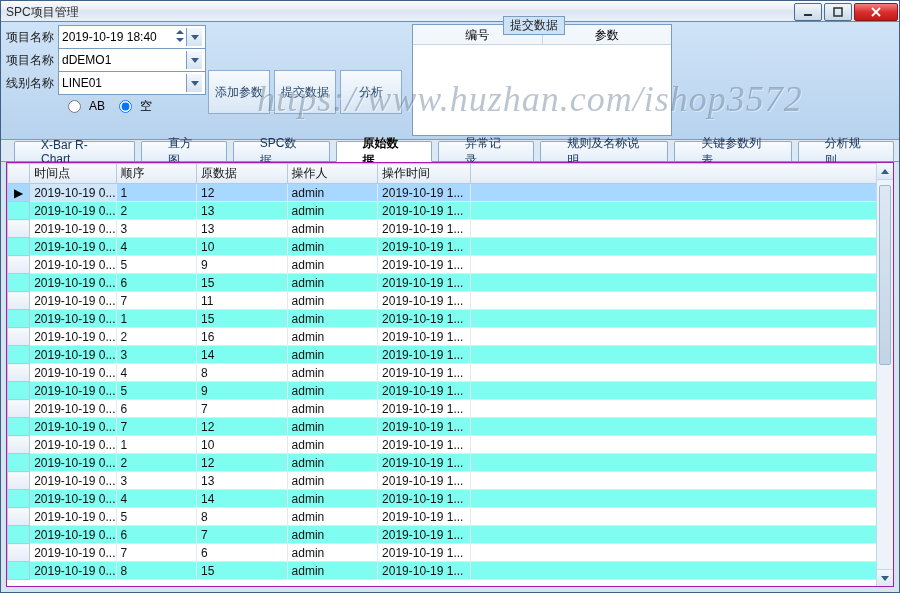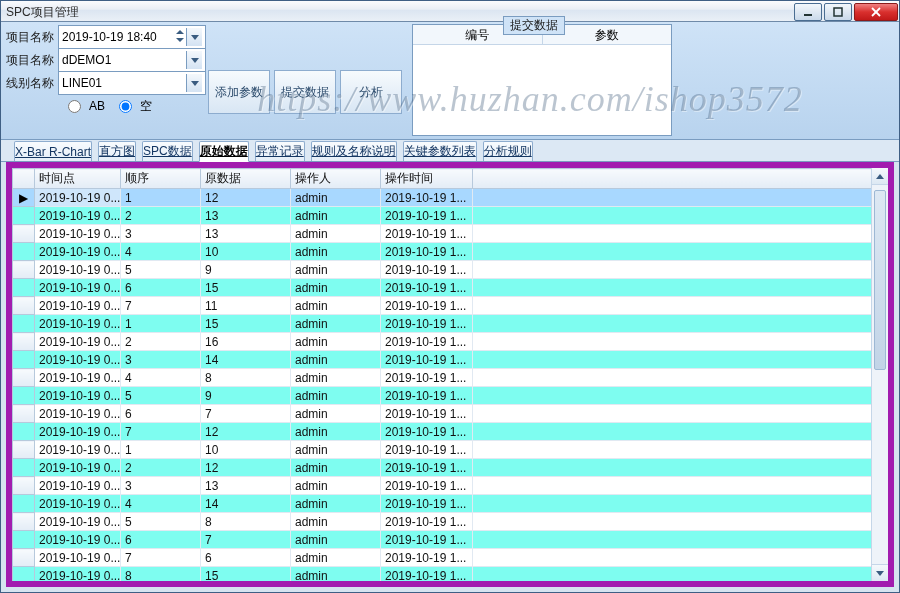--- a/index.html
+++ b/index.html
@@ -35,26 +35,26 @@
   .submit-box .sub-head { display:flex; height:20px; border-bottom:1px solid #c5d6e8; }
   .submit-box .sub-head div { flex:1; text-align:center; line-height:20px; border-right:1px solid #c5d6e8; background:#f2f7fc; }
   .submit-box .sub-head div:last-child { border-right:none; }
 
   
   .watermark { position:absolute; top:78px; left:180px; right:20px; text-align:center; font-family:"Times New Roman",serif;
                font-size:36px; font-style:italic; color:rgba(60,90,120,0.35); letter-spacing:1px; pointer-events:none; text-shadow:1px 1px 0 rgba(255,255,255,.4);}
 
   
   .tabstrip { height:22px; background:#dce8f4; display:flex; align-items:flex-end; padding-left:14px; border-bottom:1px solid #7a9cc0; }
-  .tab { height:20px; padding:0 0; margin-right:6px; border:1px solid #8dacce; border-bottom:none;
-         background:linear-gradient(#f8fbfe,#e4eef8); display:flex; align-items:center; border-radius:2px 2px 0 0; color:#143662;text-decoration:underline;}
+  .tab { height:20px; padding:0 26px; margin-right:6px; border:1px solid #8dacce; border-bottom:none;
+         background:linear-gradient(#f8fbfe,#e4eef8); display:flex; align-items:center; border-radius:2px 2px 0 0; color:#143662;}
   .tab.active { background:#fff; font-weight:bold; height:21px; border-bottom:1px solid #fff; position:relative; top:1px; color:#000;}
 
   
-  .grid-wrap { position:absolute; top:162px; left:6px; right:6px; bottom:6px; background:#fff; border:6px solid #a21caf; overflow:hidden; }
+  .grid-wrap { position:absolute; top:162px; left:6px; right:6px; bottom:6px; background:#fff; border:1px solid #a21caf; overflow:hidden; }
   .grid { width:100%; border-collapse:collapse; table-layout:fixed; }
   .grid th { height:20px; background:linear-gradient(#f7fafd,#e3ecf6); border:1px solid #b7c9dc; text-align:left; padding:0 4px; font-weight:normal; color:#111;}
   .grid td { height:18px; border:1px solid #e1e9f2; padding:0 4px; color:#111; white-space:nowrap; overflow:hidden; }
   .rowhdr { width:22px; background:linear-gradient(#f7fafd,#e3ecf6); border:1px solid #b7c9dc !important; text-align:center; }
   tr.alt td { background:#7efdf0; }
   tr.sel td { background:#a8d8ff; }
   tr.sel td.time { background:#cfe6fb; }
   .ptr { color:#000; }
 
   .vscroll { position:absolute; right:0; top:0; bottom:0; width:17px; background:#eef3f9; border-left:1px solid #c5d6e8; }

